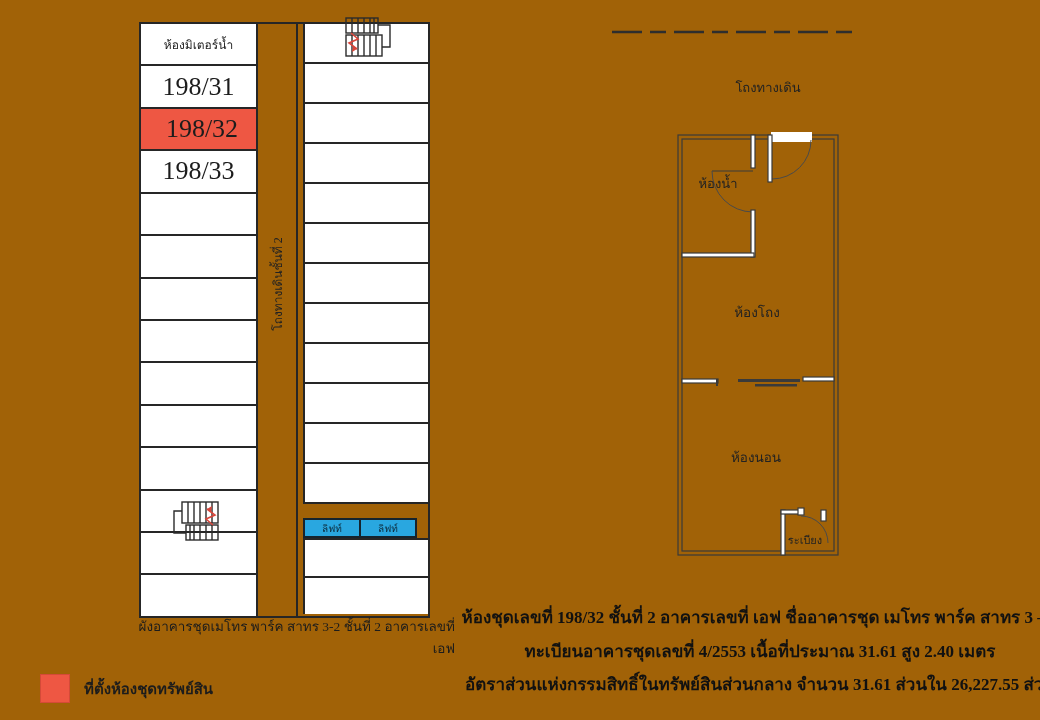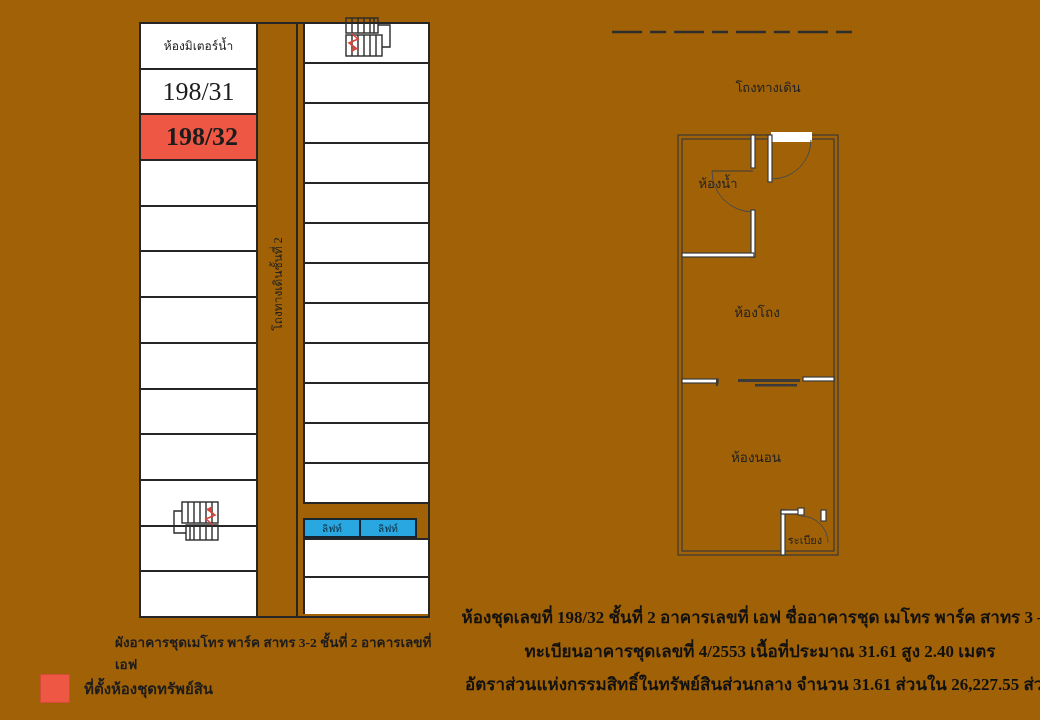--- a/index.html
+++ b/index.html
@@ -12,21 +12,21 @@
     position:absolute;left:139px;top:22px;width:291px;height:596px;
     border:2px solid #262626;display:flex;box-sizing:border-box;
   }
   .col-left{width:115px;display:flex;flex-direction:column;}
   .room-row{
     flex:1;border-bottom:2px solid #262626;display:flex;align-items:center;justify-content:center;
     font-size:26px;box-sizing:border-box;background:#fff;
   }
   .room-row:last-child{border-bottom:none;}
   .room-row.small{font-size:12px;}
-  .room-row.highlight{background:#ee5743;font-weight:bold;padding-left:7px;}
+  .room-row.highlight{background:#ee5743;font-weight:normal;padding-left:7px;}
   .corridor{
     width:42px;border-left:2px solid #262626;border-right:2px solid #262626;
     position:relative;box-sizing:border-box;
   }
   .corridor-label{
     position:absolute;left:50%;top:44%;transform:translate(-50%,-50%) rotate(-90deg);
     white-space:nowrap;font-size:12px;color:#222;
   }
   .col-spacer{width:5px;}
   .col-right{flex:1;display:flex;flex-direction:column;position:relative;}
@@ -41,22 +41,22 @@
     font-size:10px;color:#0c2a3a;box-sizing:border-box;margin-right:-2px;
   }
   .rrow-b{border-left:2px solid #262626;box-sizing:border-box;background:#fff;}
   .rrow-b.b1{height:40px;border-top:2px solid #262626;border-bottom:2px solid #262626;}
   .rrow-b.b2{height:36px;}
   .stairs{position:absolute;overflow:visible;}
   .stairs.top{left:204px;top:-10px;}
   .stairs.bottom{left:30px;top:474px;transform:rotate(180deg);}
   
   .bplan-caption{
-    position:absolute;left:115px;top:631px;width:340px;text-align:left;
-    font-size:13.5px;font-weight:bold;
+    position:absolute;left:115px;top:615px;width:340px;text-align:right;
+    font-size:13.5px;font-weight:normal;
   }
   .legend{position:absolute;left:40px;top:674px;display:flex;align-items:center;}
   .legend-swatch{width:28px;height:27px;background:#ee5743;border:1px solid #d44a38;}
   .legend-label{margin-left:14px;font-size:15px;font-weight:bold;}
   .description{
     position:absolute;left:460px;top:601px;width:600px;text-align:center;
     font-size:17px;font-weight:bold;line-height:33.5px;color:#111;
   }
   
   .uplan{position:absolute;left:600px;top:20px;}
@@ -74,20 +74,23 @@
 
     <div class="col-left">
       <div class="room-row small">
           <span>ห้องมิเตอร์น้ำ</span>
         </div>
       <div class="room-row">
           <span>198/31</span>
         </div>
       <div class="room-row highlight">
           <span>198/32</span>
+        </div>
+      <div class="room-row">
+          <span>198/33</span>
         </div>
       <div class="room-row"></div>
       <div class="room-row"></div>
       <div class="room-row"></div>
       <div class="room-row"></div>
       <div class="room-row"></div>
       <div class="room-row"></div>
       <div class="room-row"></div>
       <div class="room-row"></div>
       <div class="room-row"></div>

